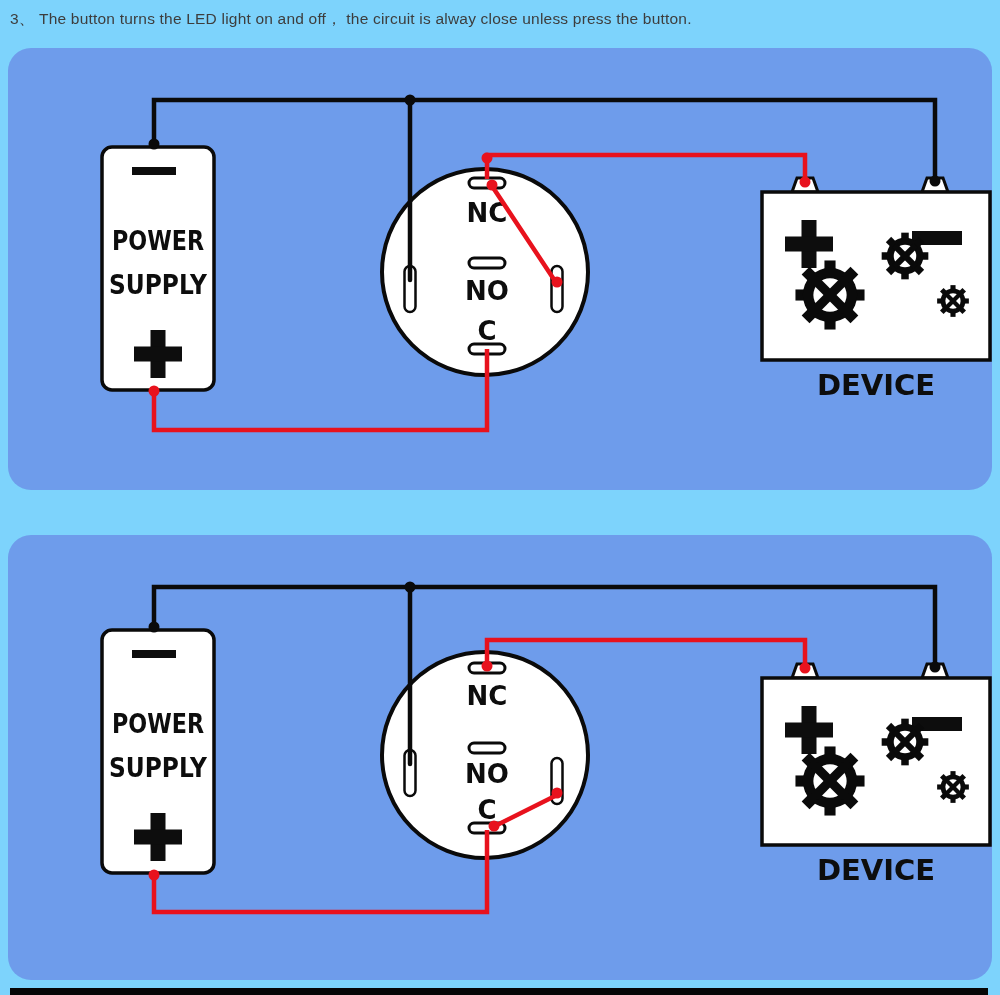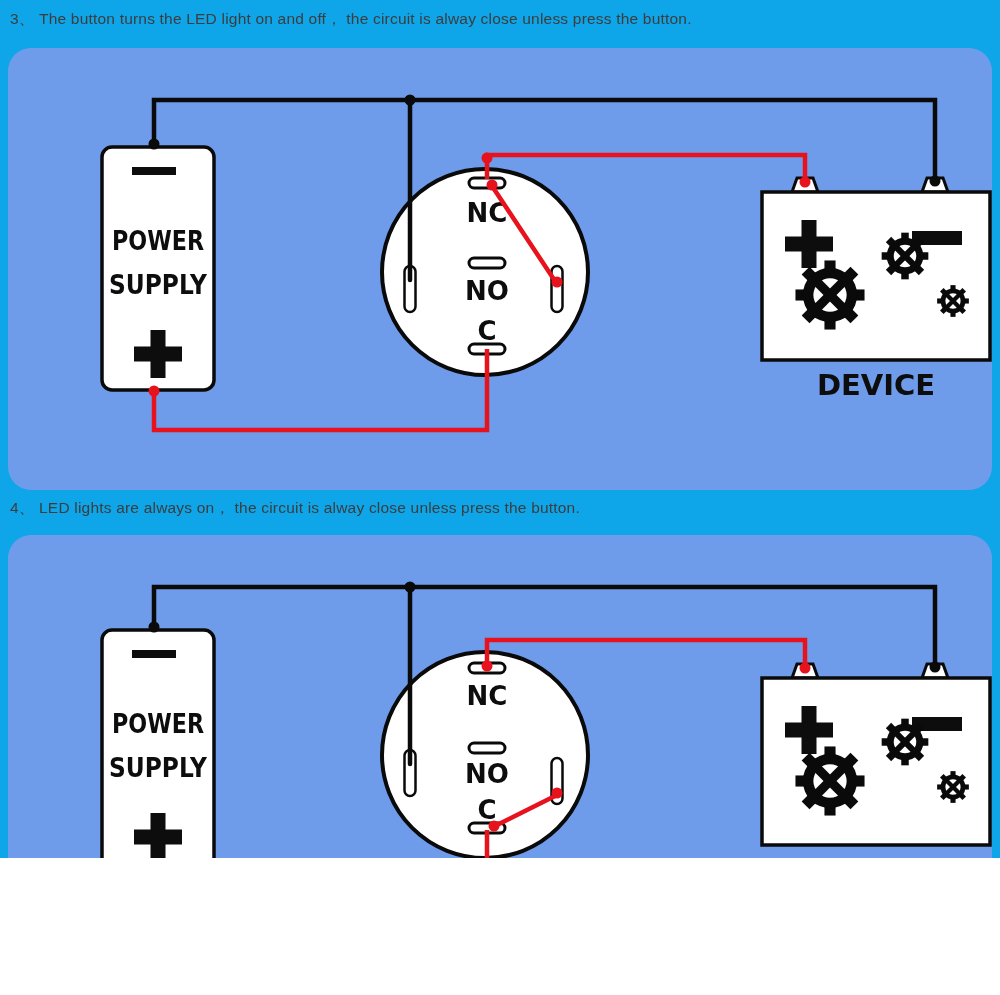--- a/index.html
+++ b/index.html
@@ -1,21 +1,21 @@
 <!DOCTYPE html>
 <html><head>
 <meta charset="utf-8">
 <style>
   * { margin:0; padding:0; box-sizing:border-box; }
   html,body { background:#ffffff; }
   body {
     width:1000px; height:995px;
     font-family:"Liberation Sans", sans-serif;
   }
-  .stage { position:relative; width:1000px; height:858px; background:#0ea5e9; overflow:hidden; }
+  .stage { position:relative; width:1000px; height:995px; background:#7dd3fc; overflow:hidden; }
   .caption {
     position:absolute; left:10px;
     font-size:15.5px; color:#3d3d3d; letter-spacing:0.2px;
     white-space:nowrap;
   }
   #caption1 { top:9px; }
   #caption2 { top:498px; }
   .panel { position:absolute; left:8px; width:984px; background:#6e9ceb;border-radius:23px; }
   #panel1 { top:48px;  height:442px; }
   #panel2 { top:535px; height:445px; }
@@ -106,21 +106,20 @@
         <circle cx="927" cy="133" r="5.5" fill="#0a0a0a"></circle>
         <circle cx="479" cy="110" r="5.5" fill="#e8121d"></circle>
         <circle cx="797" cy="134" r="5.5" fill="#e8121d"></circle>
         <circle cx="484" cy="137" r="5.5" fill="#e8121d"></circle>
         <circle cx="549" cy="234" r="5.5" fill="#e8121d"></circle>
         <circle cx="146" cy="343" r="5.5" fill="#e8121d"></circle>
       </g>
     </svg>
   </div>
 
-  <div class="caption" id="caption2">4、 LED lights are always on， the circuit is alway close unless press the button.</div>
 
   <div class="panel" id="panel2">
     <svg width="984" height="445" viewBox="0 0 984 445">
 
       <g>
         <rect x="94" y="95" width="112" height="243" rx="10" fill="#ffffff" stroke="#0a0a0a" stroke-width="3.5"></rect>
         <rect x="124" y="115" width="44" height="8" fill="#0d0d0d"></rect>
         <text x="150" y="198" font-size="27" text-anchor="middle" textLength="92" lengthAdjust="spacingAndGlyphs">POWER</text>
         <text x="150" y="242" font-size="27" text-anchor="middle" textLength="98" lengthAdjust="spacingAndGlyphs">SUPPLY</text>
         <g fill="#0d0d0d">

